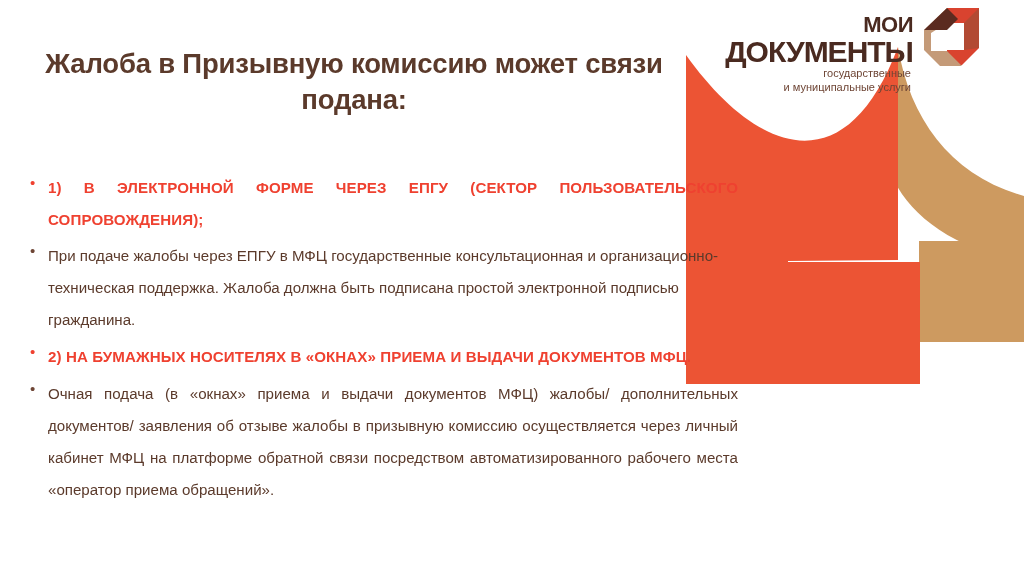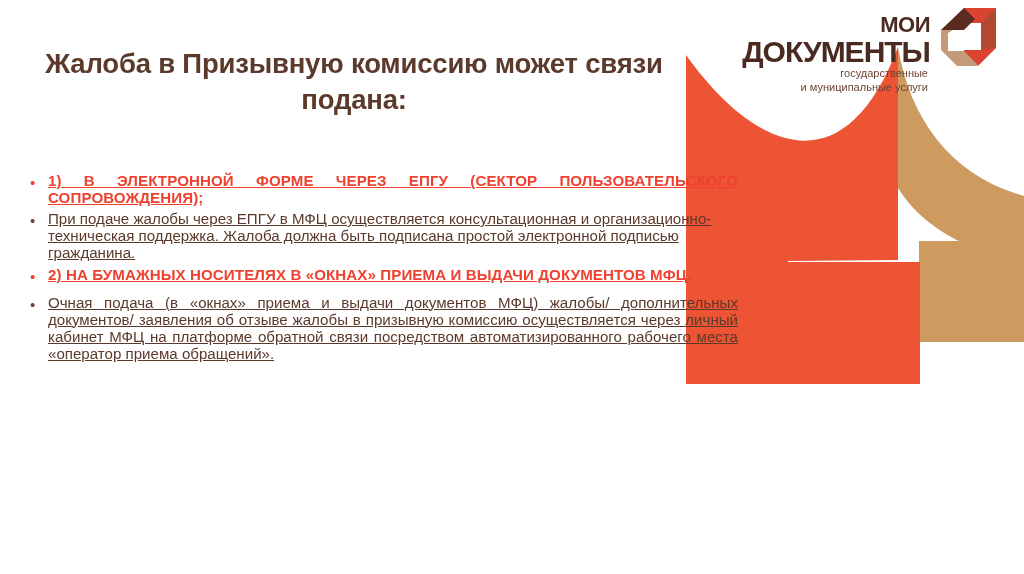--- a/index.html
+++ b/index.html
@@ -26,21 +26,21 @@
     width: 340px;
     height: 480px;
     pointer-events: none;
   }
   #artwork svg { display: block; width: 100%; height: 100%; }
 
   
   #logo {
     position: absolute;
     top: 6px;
-    right: 14px;
+    right: 31px;
     width: 270px;
     height: 92px;
     text-align: right;
   }
   #logo svg { display: block; width: 100%; height: 100%; }
 
   
   #title {
     position: absolute;
     left: 36px;
@@ -71,22 +71,21 @@
     width: 26px;
     font-size: 15px;
     line-height: 22.5px;
     text-align: left;
     padding-left: 8px;
     box-sizing: border-box;
   }
   .bullet-text {
     flex: 1 1 auto;
     font-size: 15.1px;
-    line-height: 17px;
-    text-decoration: underline;
+    line-height: 32px;
   }
 
   
   .em .bullet-dot { color: #ef4130; }
   .em .bullet-text {
     color: #ef4130;
     font-weight: bold;
     text-transform: uppercase;
     text-align: justify;
     text-justify: inter-word;
@@ -147,21 +146,21 @@
 
   <div id="body">
 
     <div class="bullet-row em row-gap-1">
       <span class="bullet-dot">•</span>
       <span class="bullet-text">1)   В электронной форме через ЕПГУ (сектор пользовательского сопровождения);</span>
     </div>
 
     <div class="bullet-row nm row-gap-2">
       <span class="bullet-dot">•</span>
-      <span class="bullet-text nojust">При подаче жалобы через ЕПГУ в МФЦ осуществляется консультационная и организационно-техническая поддержка. Жалоба должна быть подписана простой электронной подписью гражданина.</span>
+      <span class="bullet-text nojust">При подаче жалобы через ЕПГУ в МФЦ государственные консультационная и организационно-техническая поддержка. Жалоба должна быть подписана простой электронной подписью гражданина.</span>
     </div>
 
     <div class="bullet-row em row-gap-3">
       <span class="bullet-dot">•</span>
       <span class="bullet-text">2)    На бумажных носителях в «окнах» приема и выдачи документов МФЦ.</span>
     </div>
 
     <div class="bullet-row nm">
       <span class="bullet-dot">•</span>
       <span class="bullet-text">Очная подача (в «окнах» приема и выдачи документов МФЦ) жалобы/ дополнительных документов/ заявления об отзыве жалобы в призывную комиссию осуществляется через личный кабинет МФЦ на платформе обратной связи посредством автоматизированного рабочего места «оператор приема обращений».</span>

